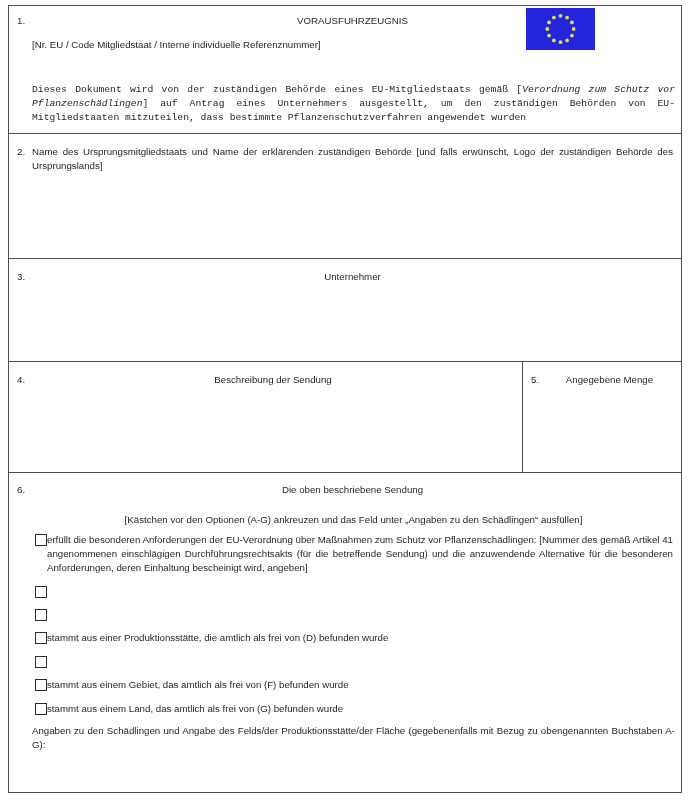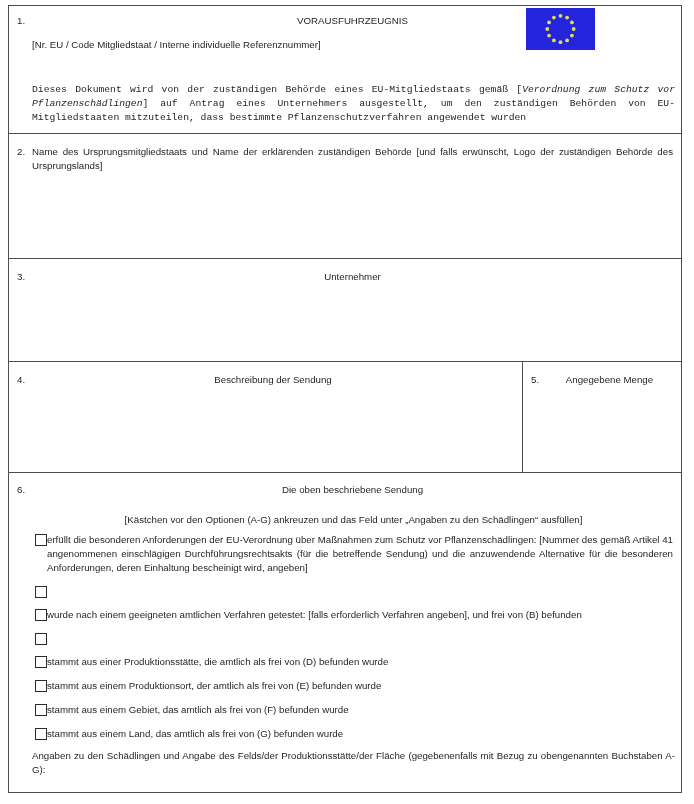--- a/index.html
+++ b/index.html
@@ -136,32 +136,27 @@
 
       <div class="check-item first">
         <span class="checkbox"></span>
         <span class="check-label">erfüllt die besonderen Anforderungen der EU-Verordnung über Maßnahmen zum Schutz vor Pflanzenschädlingen: [Nummer des gemäß Artikel 41 angenommenen einschlägigen Durchführungsrechtsakts (für die betreffende Sendung) und die anzuwendende Alternative für die besonderen Anforderungen, deren Einhaltung bescheinigt wird, angeben]</span>
       </div>
       <div class="check-item">
         <span class="checkbox"></span>
       </div>
       <div class="check-item">
         <span class="checkbox"></span>
-        <span class="check-label">wurde nach einem geeigneten amtlichen Verfahren getestet: [falls erforderlich Verfahren angeben], und frei von (B) befunden</span>
-      </div>
-      <div class="check-item">
-        <span class="checkbox"></span>
       </div>
       <div class="check-item">
         <span class="checkbox"></span>
         <span class="check-label">stammt aus einer Produktionsstätte, die amtlich als frei von (D) befunden wurde</span>
       </div>
       <div class="check-item">
         <span class="checkbox"></span>
-        <span class="check-label">stammt aus einem Produktionsort, der amtlich als frei von (E) befunden wurde</span>
       </div>
       <div class="check-item">
         <span class="checkbox"></span>
         <span class="check-label">stammt aus einem Gebiet, das amtlich als frei von (F) befunden wurde</span>
       </div>
       <div class="check-item">
         <span class="checkbox"></span>
         <span class="check-label">stammt aus einem Land, das amtlich als frei von (G) befunden wurde</span>
       </div>
 

